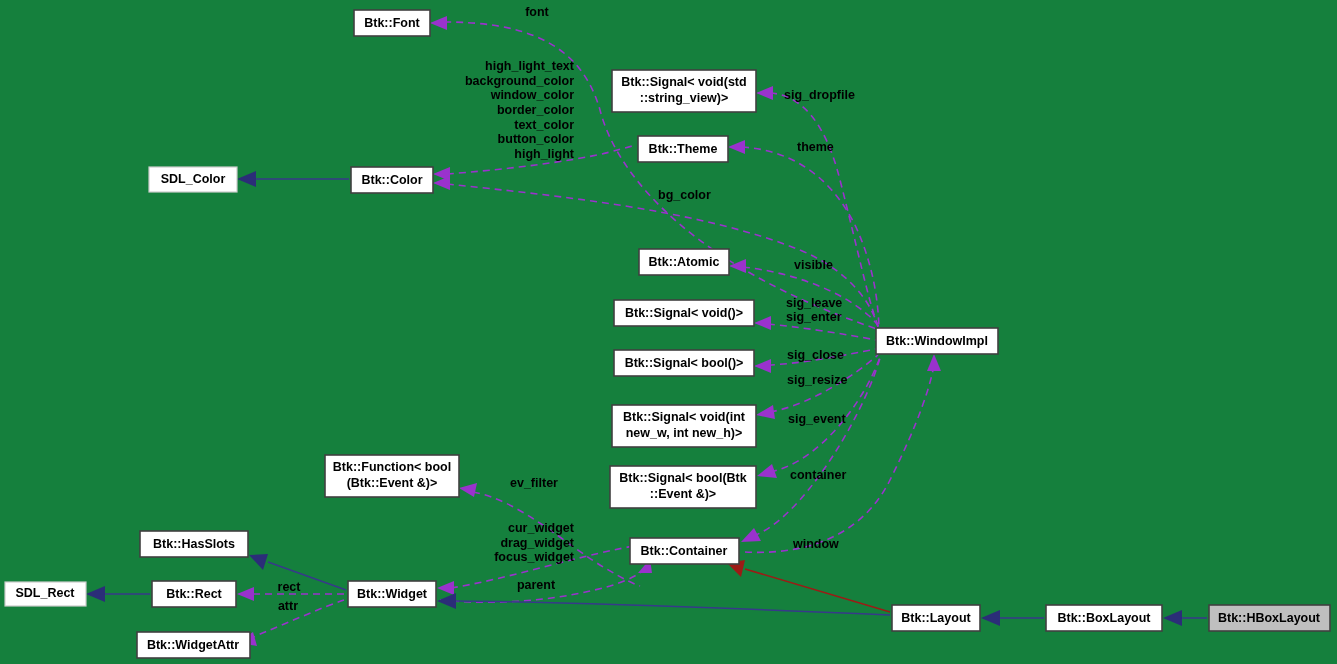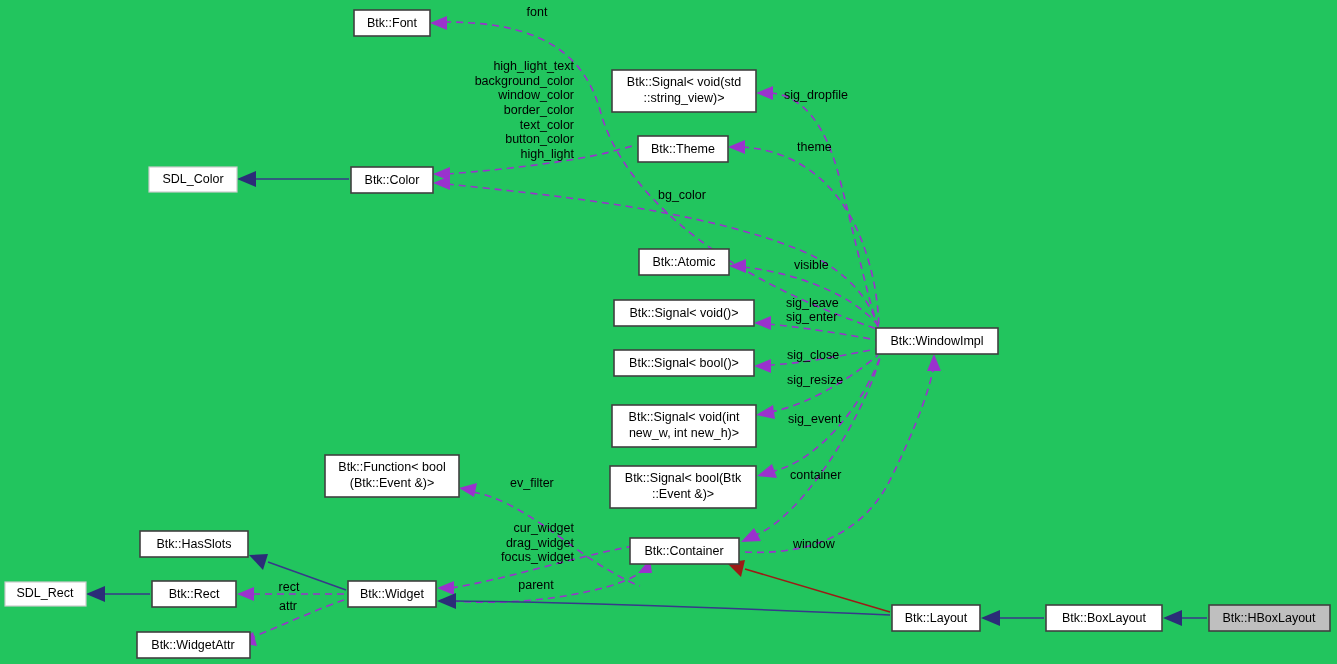--- a/index.html
+++ b/index.html
@@ -4,23 +4,24 @@
 <style>
   html, body {
     margin: 0;
     padding: 0;
     background: #ffffff;
   }
   #diagram-root {
     position: relative;
     width: 1337px;
     height: 664px;
-    background: #22c55e;
+    background: #15803d;
     font-family: "Liberation Sans", sans-serif;
     overflow: hidden;
+    font-weight: bold;
   }
   svg#graph {
     position: absolute;
     left: 0;
     top: 0;
     width: 1337px;
     height: 664px;
     display: block;
   }
   .node-rect {

